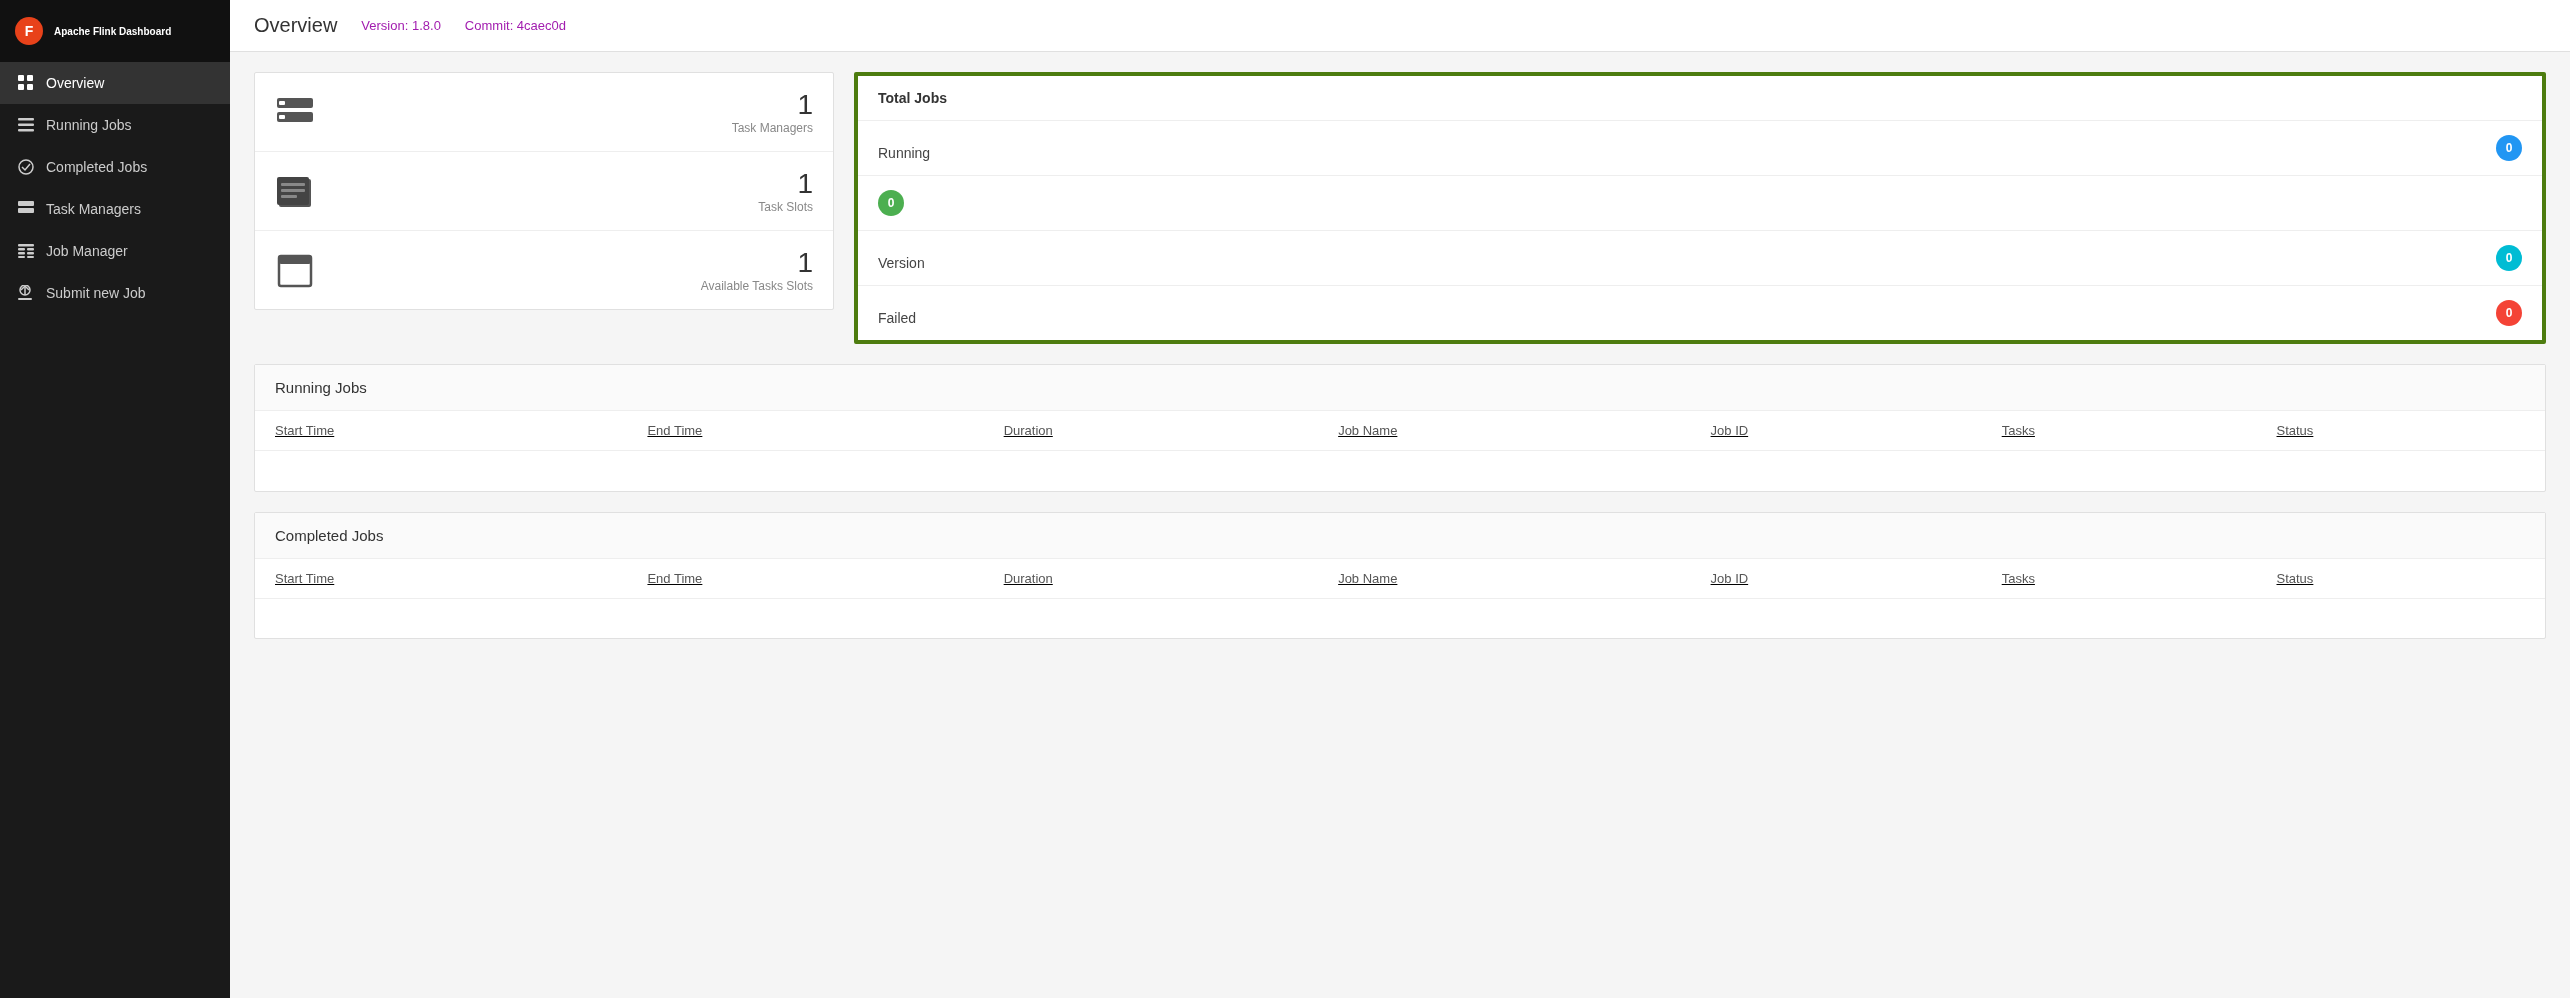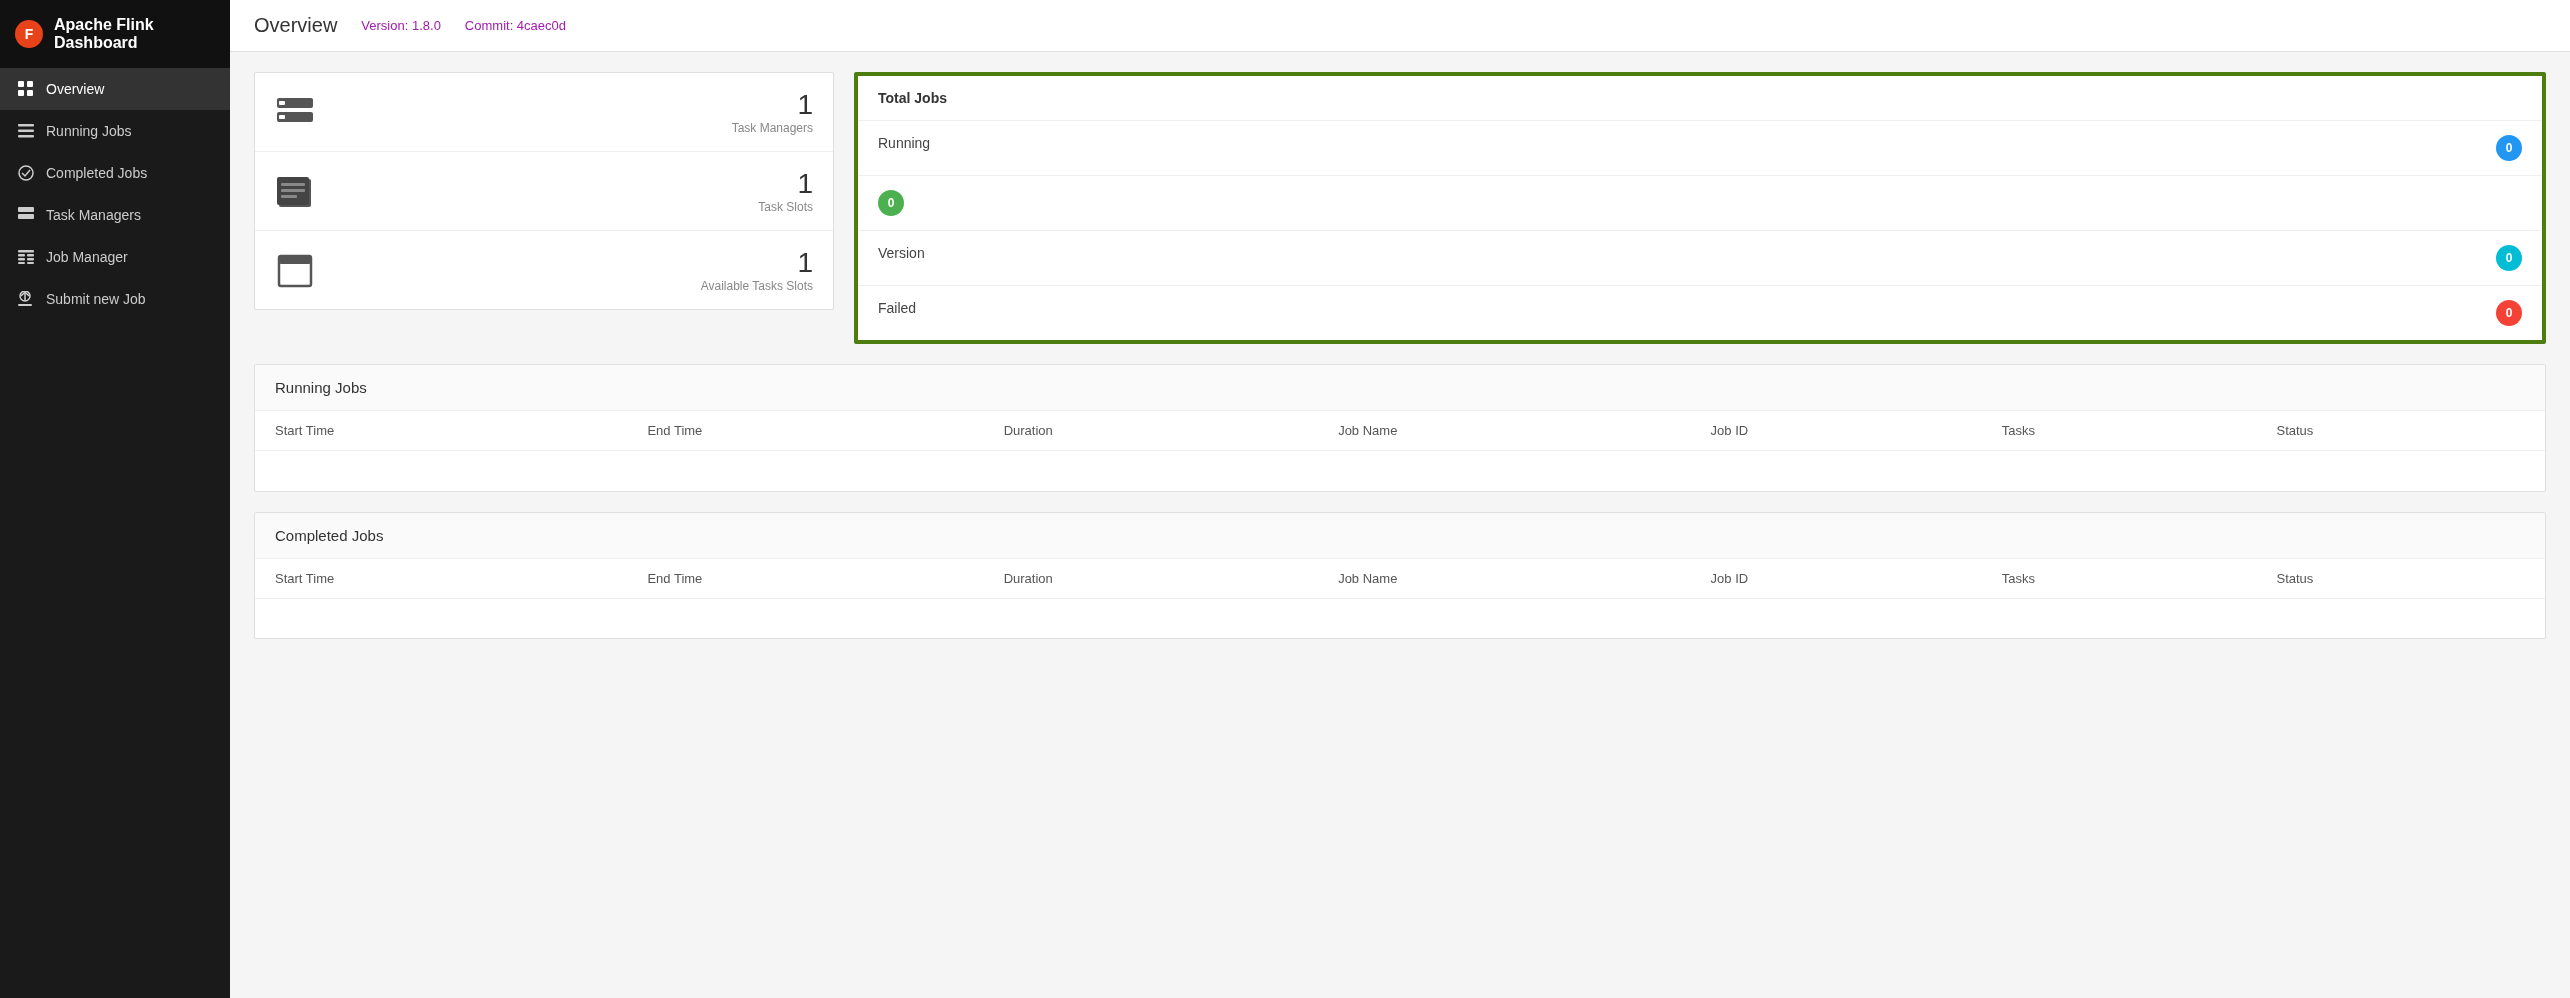--- a/index.html
+++ b/index.html
@@ -21,21 +21,21 @@
       background: #111;
       gap: 10px;
     }
     #sidebar-logo {
       width: 30px;
       height: 30px;
       flex-shrink: 0;
     }
     #sidebar-title {
       color: #fff;
-      font-size: 16px;
+      font-size: 10px;
       font-weight: 600;
     }
     .nav-item {
       display: flex;
       align-items: center;
       padding: 13px 18px;
       gap: 10px;
       color: #ccc;
       cursor: pointer;
       font-size: 14px;
@@ -123,21 +123,21 @@
     }
     .status-header {
       padding: 14px 20px;
       border-bottom: 1px solid #eee;
       font-size: 14px;
       font-weight: 600;
       color: #333;
     }
     .status-row {
       display: flex;
-      align-items: flex-start;
+      align-items: flex-end;
       padding: 14px 20px;
       border-bottom: 1px solid #eee;
     }
     .status-row:last-child { border-bottom: none; }
     .status-name { flex: 1; color: #444; font-size: 14px; }
     .status-badge {
       width: 26px;
       height: 26px;
       border-radius: 50%;
       display: flex;
@@ -162,20 +162,21 @@
       padding: 14px 20px;
       font-size: 15px;
       font-weight: 500;
       color: #333;
       border-bottom: 1px solid #eee;
       background: #fafafa;
     }
     .data-table {
       width: 100%;
       border-collapse: collapse;
+      text-decoration: underline;
     }
     .data-table th {
       padding: 12px 20px;
       text-align: left;
       font-size: 13px;
       font-weight: 500;
       color: #555;
       border-bottom: 1px solid #eee;
     }
     .data-table td {

